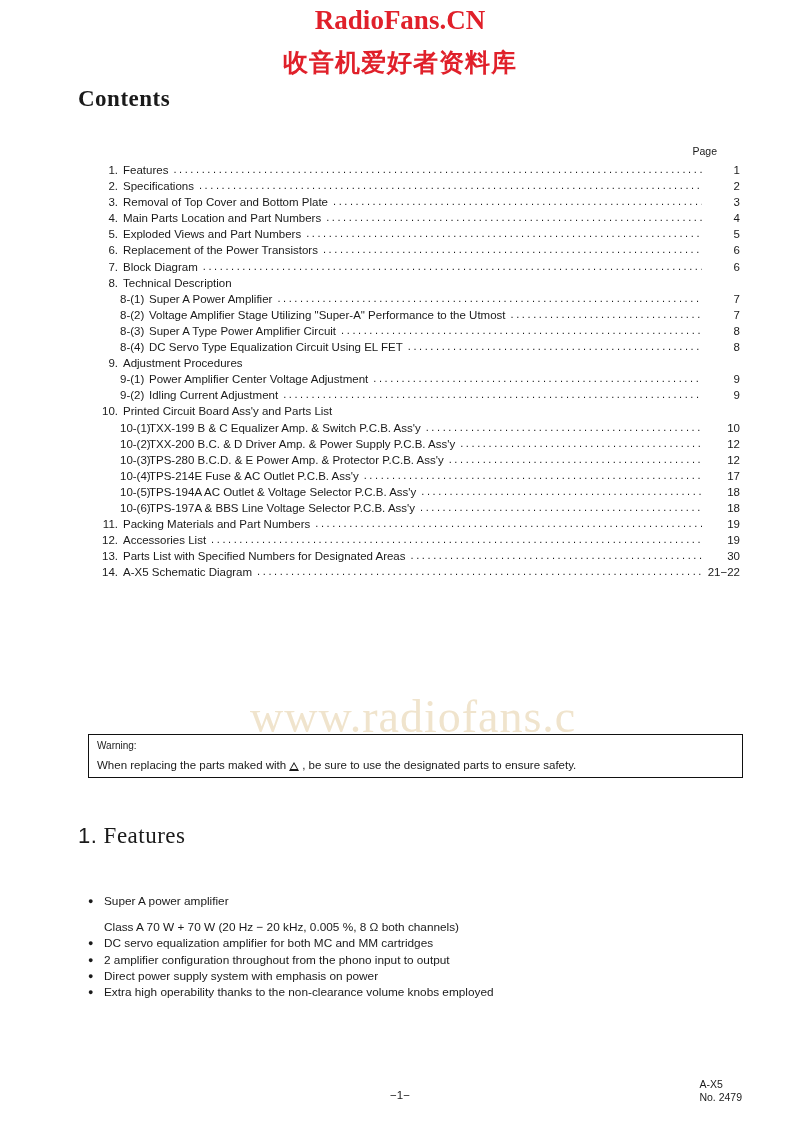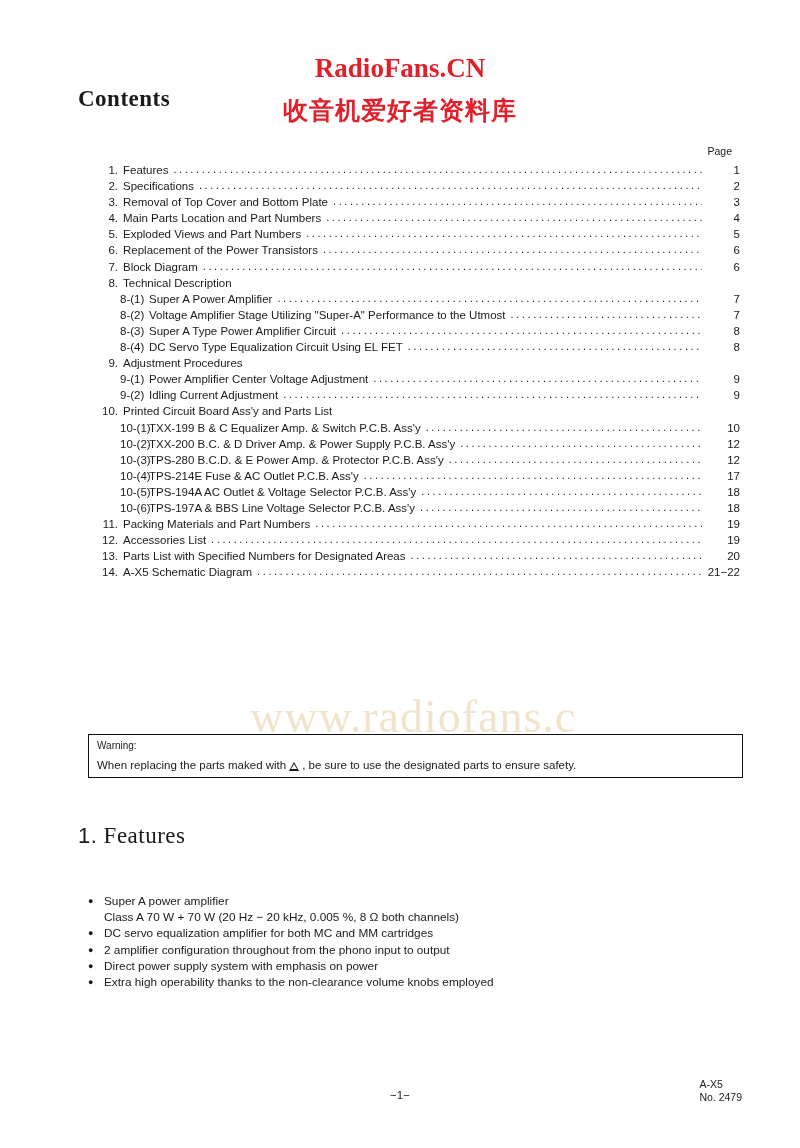--- a/index.html
+++ b/index.html
@@ -24,21 +24,20 @@
     width: 100%;
     text-align: center;
     line-height: 1.1;
   }
   .wm-title {
     font-family: "Liberation Serif", serif;
     font-weight: bold;
     font-size: 27px;
     color: #e0202a;
     letter-spacing: 0px;
-    margin-top: 48px;
   }
   .wm-sub {
     font-family: "DejaVu Sans", sans-serif;
     font-weight: bold;
     font-size: 25px;
     color: #e0202a;
     margin-top: 13px;
     letter-spacing: 1px;
   }
 
@@ -70,21 +69,21 @@
     left: 78px;
     top: 86px;
     font-family: Liberation Serif, serif;
     font-weight: bold;
     font-size: 23px;
     letter-spacing: 0.5px;
   }
 
   .page-col-label {
     position: absolute;
-    right: 68px;
+    right: 83px;
     top: 145px;
     font-size: 10.5px;
     font-family: "Liberation Sans", sans-serif;
     padding-left: 33px;
   }
 
   
   .toc {
     position: absolute;
     left: 92px;
@@ -212,20 +211,21 @@
     width: 16px;
     font-size: 9px;
     line-height: 16.2px;
     text-align: left;
   }
   .feat-text { flex: 1 1 auto; }
   .feat-sub {
     font-size: 11.8px;
     line-height: 16.2px;
     padding-left: 16px;
+    margin-top: 10px;
   }
 
   
   .page-number {
     position: absolute;
     left: 0;
     top: 1089px;
     width: 800px;
     text-align: center;
     font-size: 11.5px;
@@ -396,21 +396,21 @@
       <div class="toc-row">
         <span class="toc-num">12.</span>
         <span class="toc-label">Accessories List</span>
         <span class="toc-dots">...........................................................................................................................................................</span>
         <span class="toc-page">19</span>
       </div>
       <div class="toc-row">
         <span class="toc-num">13.</span>
         <span class="toc-label">Parts List with Specified Numbers for Designated Areas</span>
         <span class="toc-dots">...........................................................................................................................................................</span>
-        <span class="toc-page">20</span>
+        <span class="toc-page">30</span>
       </div>
       <div class="toc-row">
         <span class="toc-num">14.</span>
         <span class="toc-label">A-X5 Schematic Diagram</span>
         <span class="toc-dots">...........................................................................................................................................................</span>
         <span class="toc-page">21−22</span>
       </div>
     </div>
 
   <div class="warning-box">

